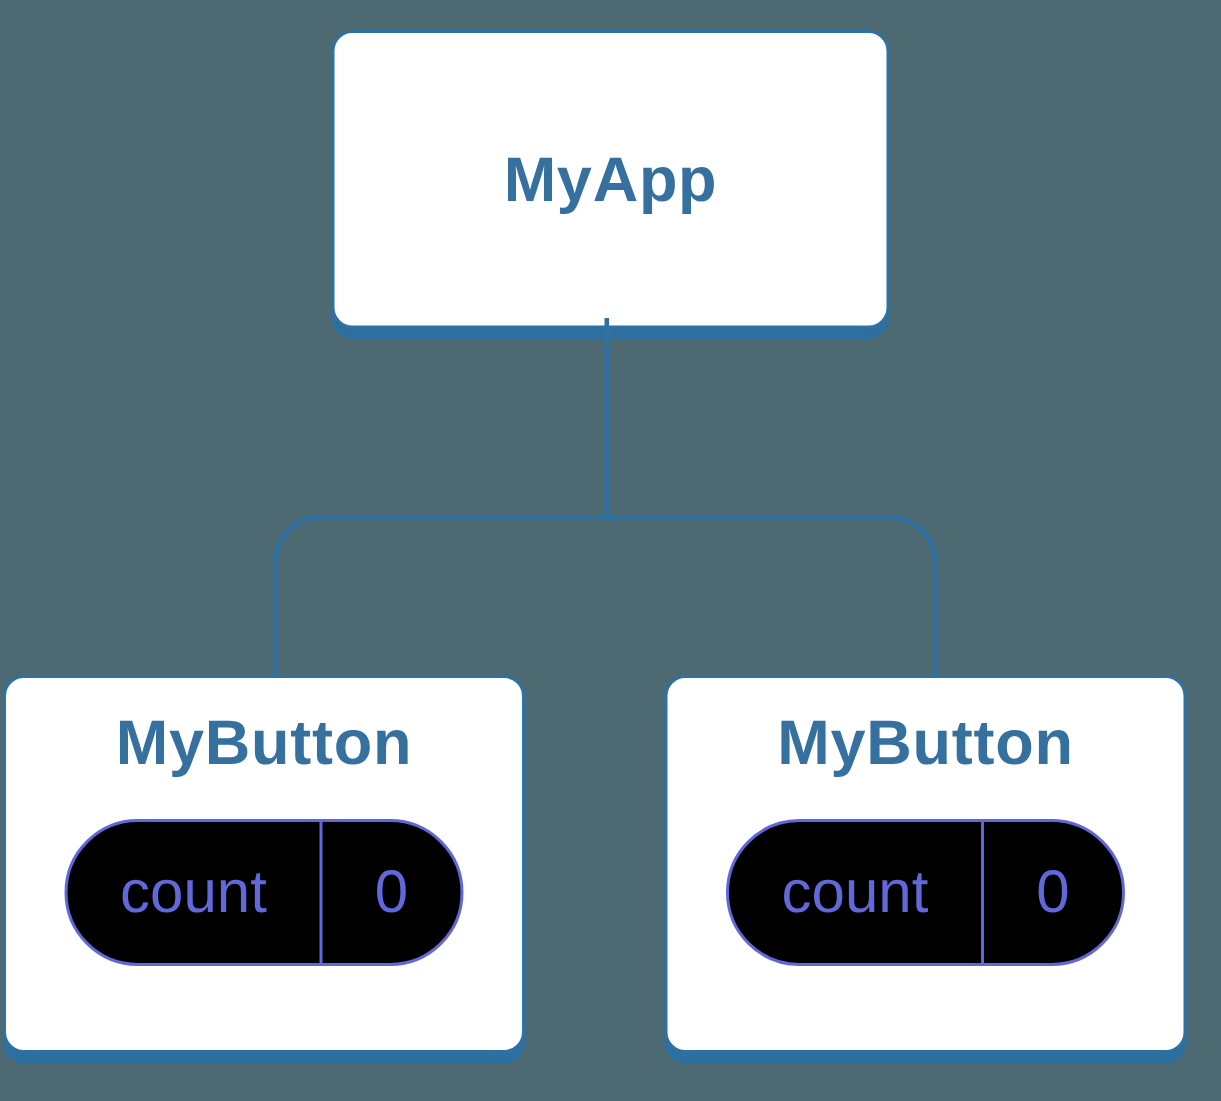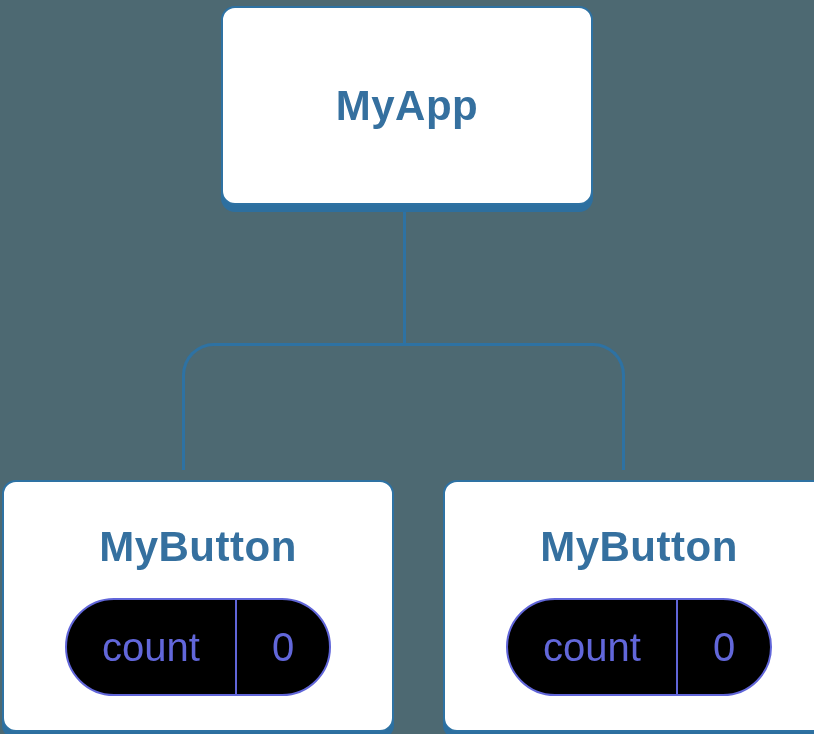--- a/index.html
+++ b/index.html
@@ -17,30 +17,30 @@
     border: 2px solid #2e72a3;
     border-radius: 14px;
     box-shadow: 0 7px 0 #2d6f9f;
     box-sizing: border-box;
     display: flex;
     flex-direction: column;
     align-items: center;
   }
   .node-root {
     left: 221px;
-    top: 6px;
+    top: 20px;
     width: 372px;
     height: 199px;
     justify-content: center;
   }
   .node-child {
-    top: 480px;
-    width: 392px;
+    top: 450px;
+    width: 348px;
     height: 252px;
-    padding-top: 40px;
+    padding-top: 18px;
   }
   .node-child-left  { left: 2px; }
   .node-child-right { left: 443px; }
   .node-label {
     color: #35709f;
     font-size: 42px;
     line-height: 50px;
     font-weight: 600;
     letter-spacing: 0.5px;
     white-space: nowrap;

